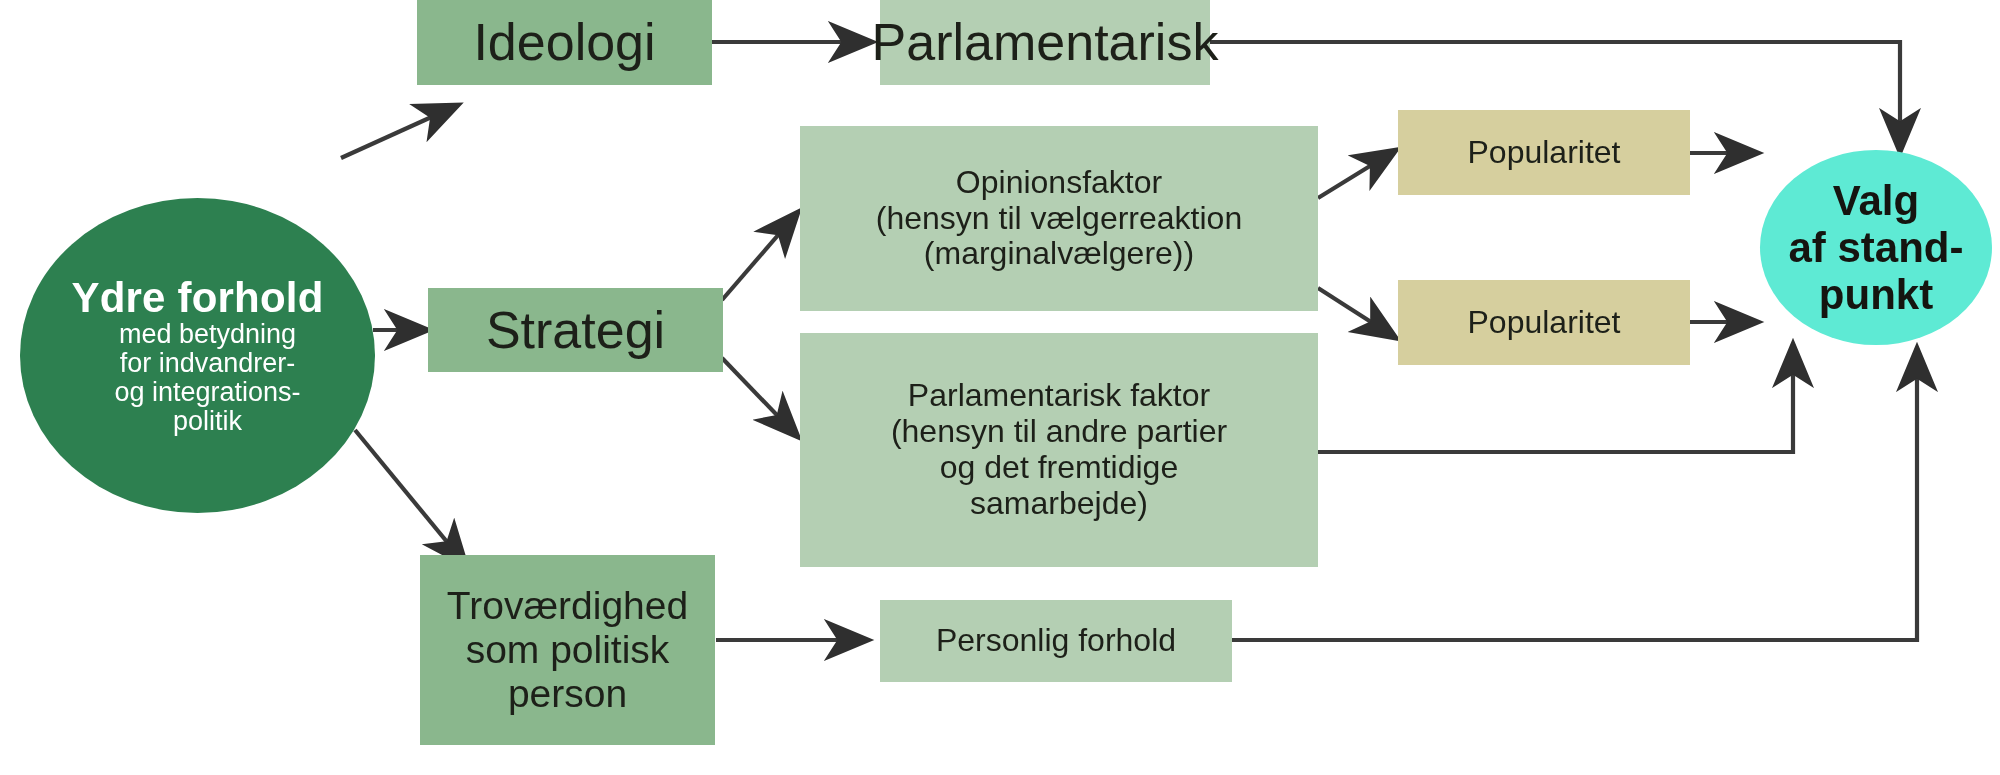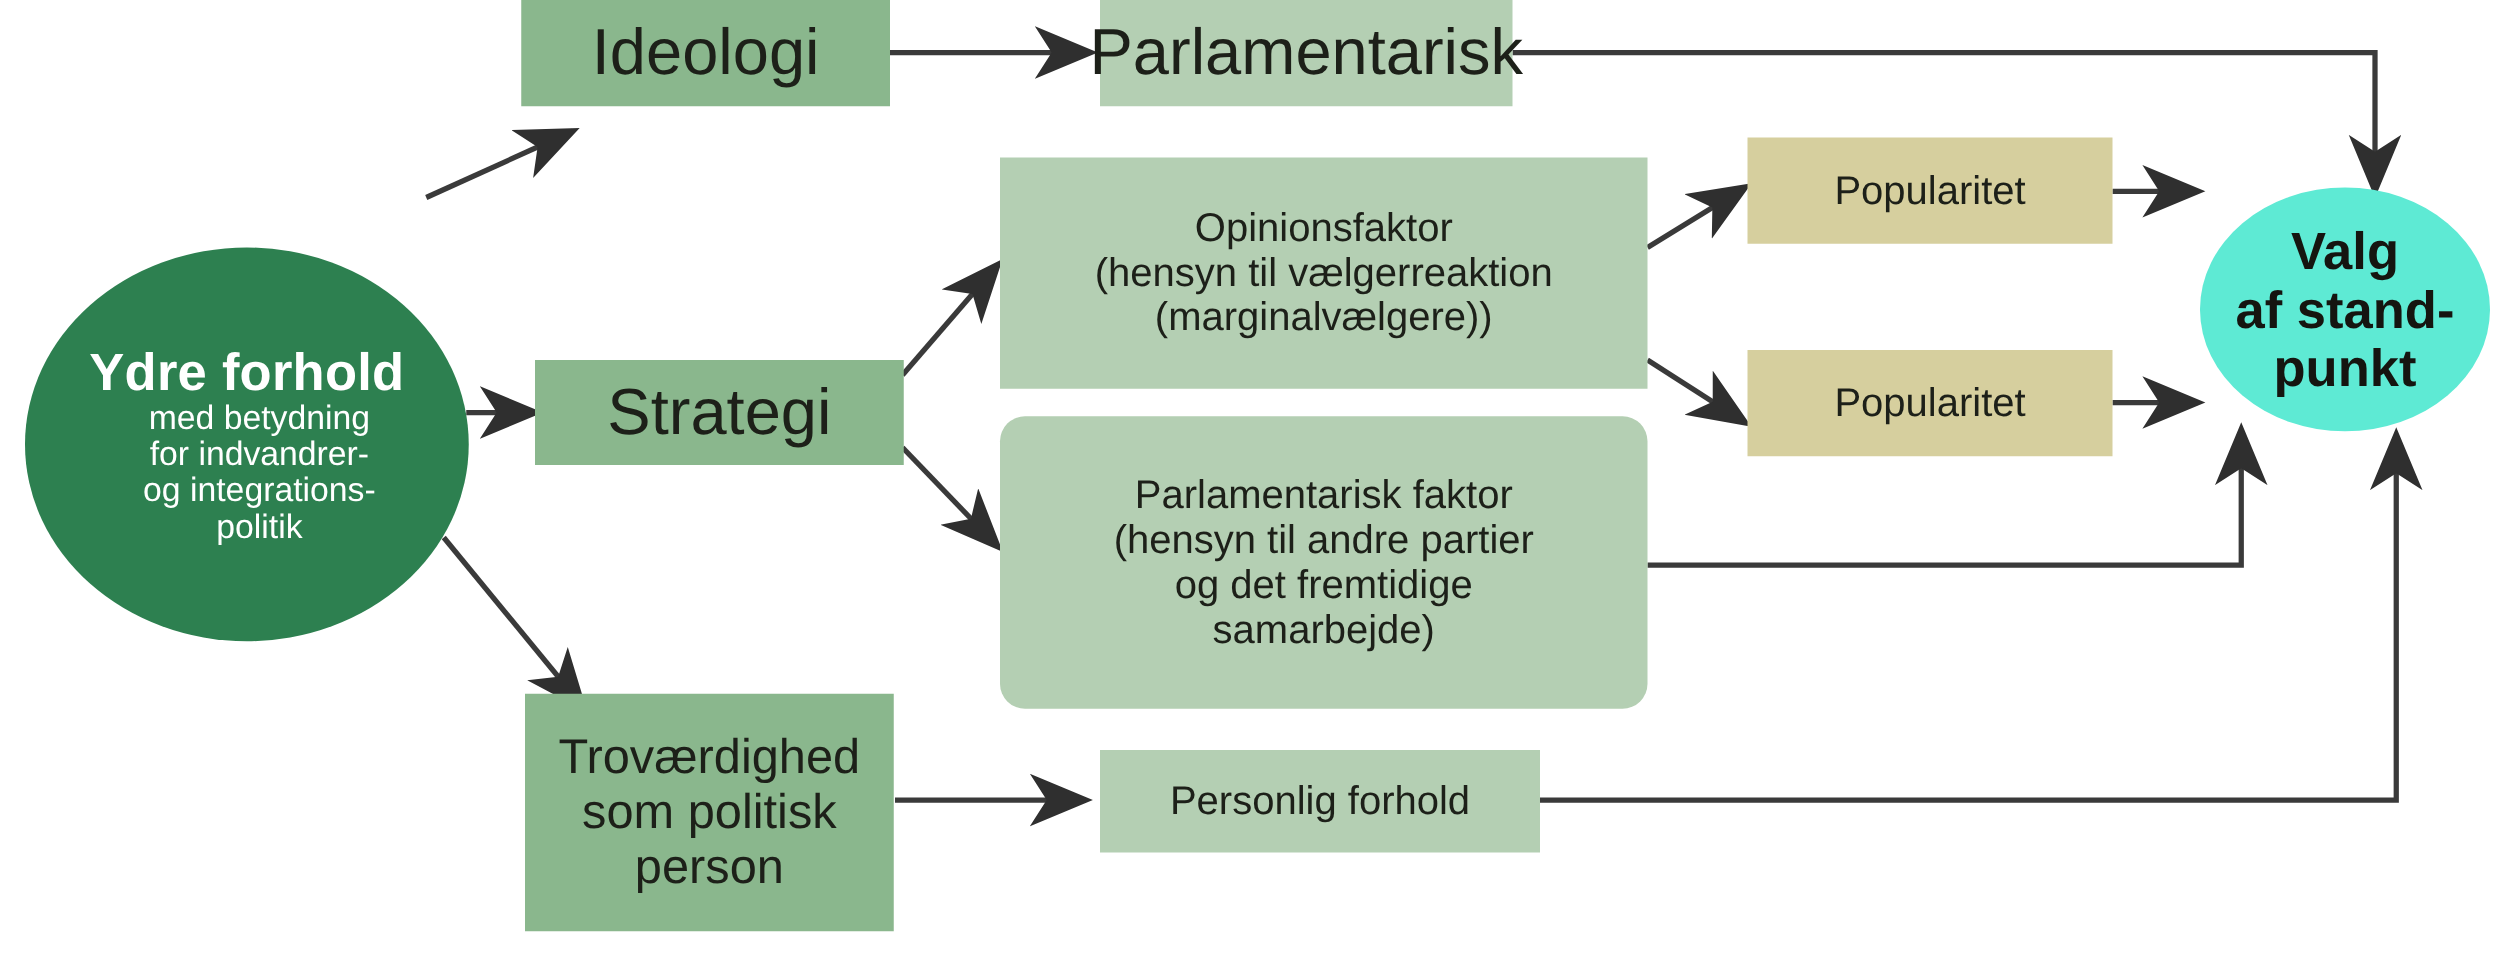--- a/index.html
+++ b/index.html
@@ -103,21 +103,21 @@
   <div class="node box box-green-light f41" style="left:880px;top:0px;width:330px;height:85px;">
     <span>Parlamentarisk</span>
   </div>
 
   <div class="node box box-green-light f40 multi" style="left:800px;top:126px;width:518px;height:185px;">
     <span>Opinionsfaktor
 (hensyn til vælgerreaktion
 (marginalvælgere))</span>
   </div>
 
-  <div class="node box box-green-light f40 multi" style="left:800px;top:333px;width:518px;height:234px;border-radius:20px;">
+  <div class="node box box-green-light f40 multi" style="left:800px;top:333px;width:518px;height:234px;">
     <span>Parlamentarisk faktor
 (hensyn til andre partier
 og det fremtidige
 samarbejde)</span>
   </div>
 
   <div class="node box box-green-light f40" style="left:880px;top:600px;width:352px;height:82px;">
     <span>Personlig forhold</span>
   </div>
 

